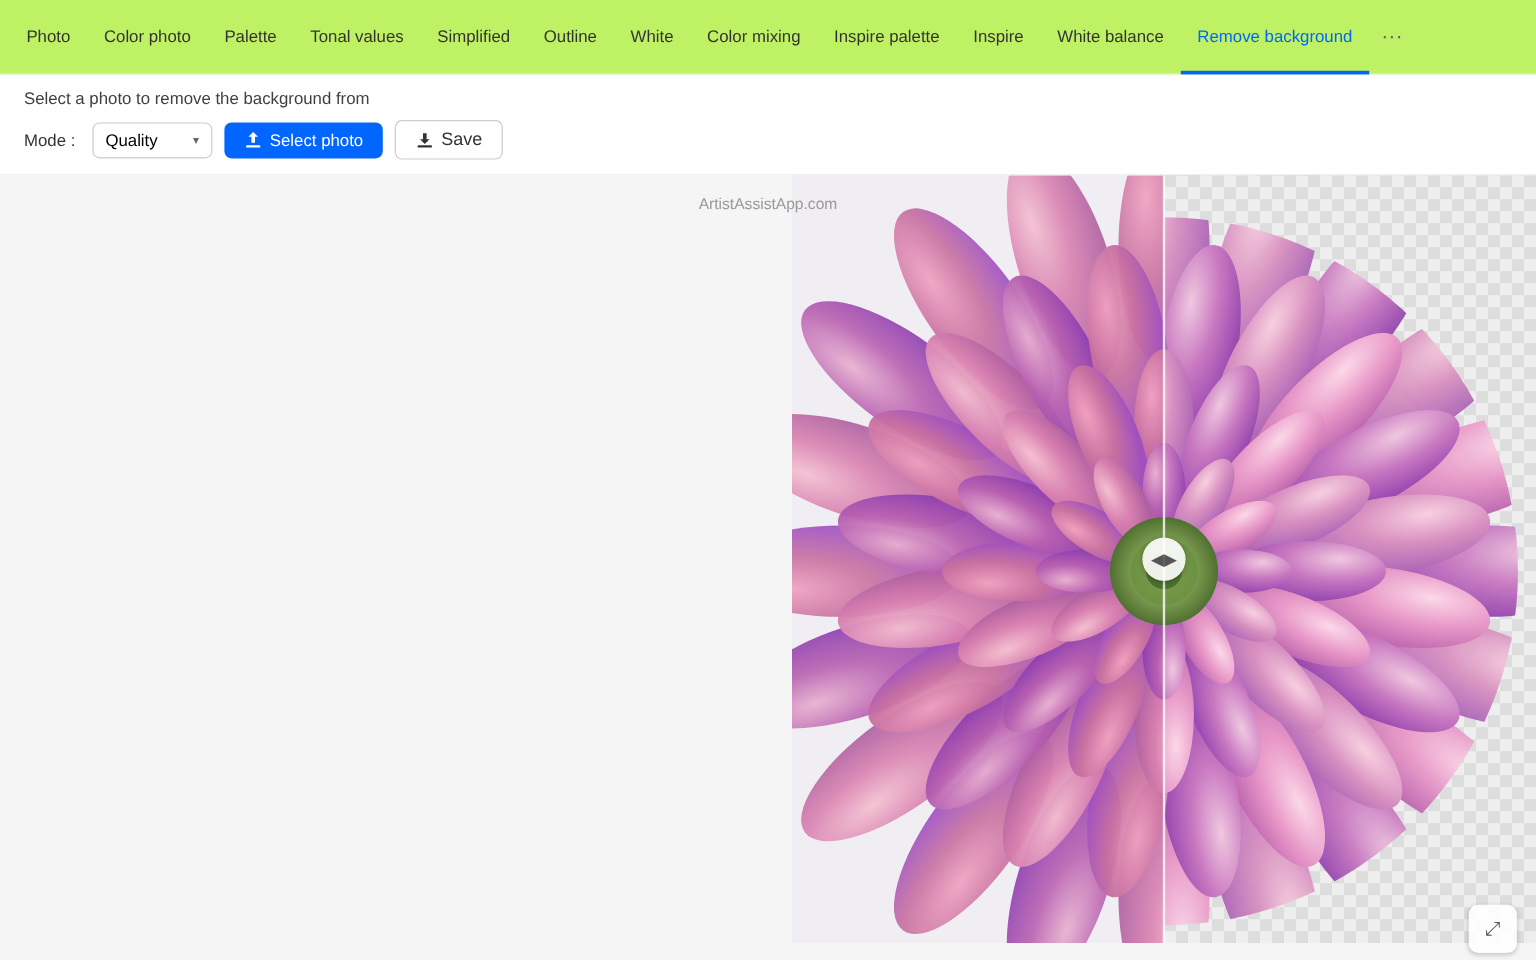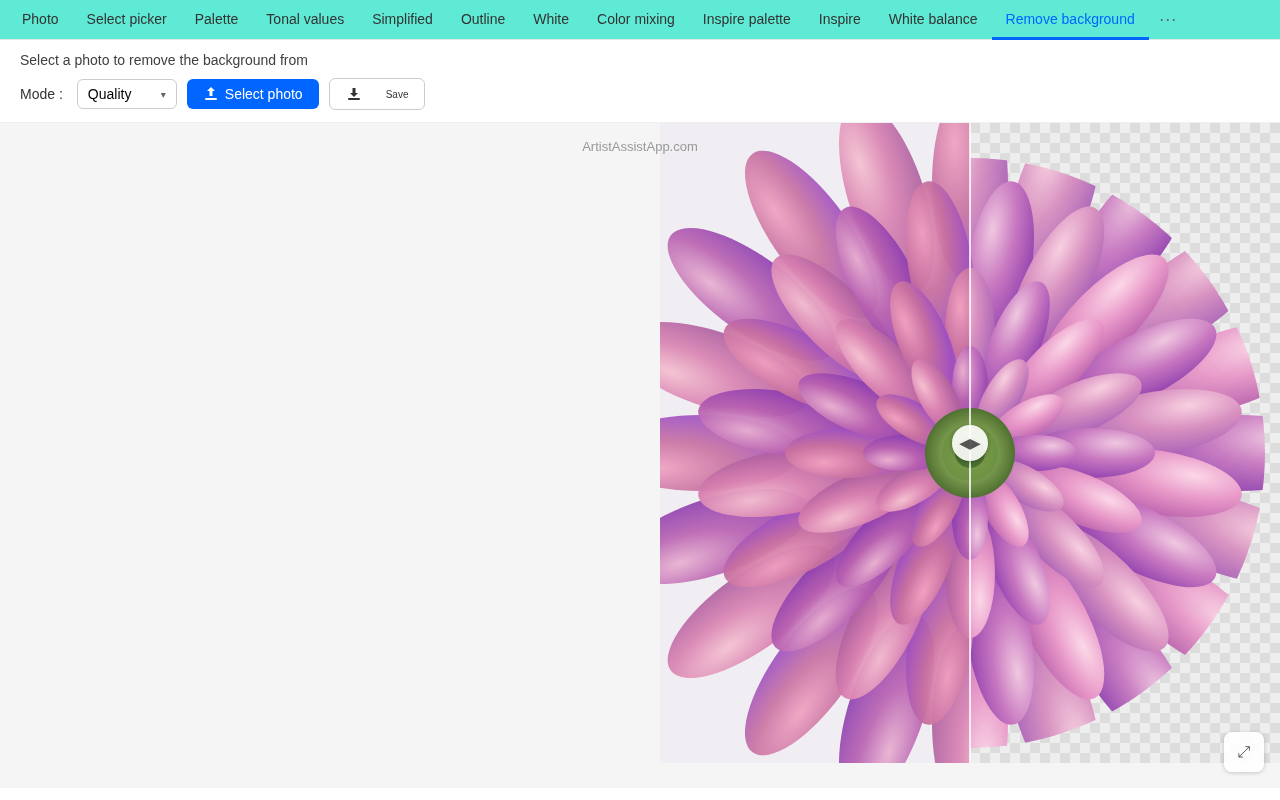--- a/index.html
+++ b/index.html
@@ -3,23 +3,23 @@
   <meta charset="utf-8">
   <style>
     * { margin: 0; padding: 0; box-sizing: border-box; }
     body { font-family: -apple-system, BlinkMacSystemFont, 'Segoe UI', sans-serif; background: #fff; width: 1280px; height: 800px; overflow: hidden; }
 
     
     .top-nav {
       display: flex;
       align-items: center;
       border-bottom: 1px solid #e5e5e5;
-      height: 40px;
+      height: 62px;
       padding: 0 8px;
-      background: #5eead4;
+      background: #bef264;
       position: relative;
       z-index: 10;
     }
     .nav-item {
       padding: 0 14px;
       height: 100%;
       display: flex;
       align-items: center;
       font-size: 14px;
       color: #333;
@@ -98,27 +98,27 @@
       color: #fff;
       border: none;
       border-radius: 6px;
       padding: 7px 16px;
       font-size: 14px;
       cursor: pointer;
     }
     .btn-save {
       display: flex;
       align-items: center;
-      gap: 24px;
+      gap: 6px;
       background: #fff;
       color: #333;
       border: 1px solid #ccc;
       border-radius: 6px;
       padding: 7px 16px;
-      font-size: 10px;
+      font-size: 15px;
       cursor: pointer;
     }
 
     
     .image-area {
       flex: 1;
       position: relative;
       display: flex;
       justify-content: flex-end;
       align-items: flex-start;
@@ -219,21 +219,21 @@
       position: absolute;
       top: 0; left: 0;
       width: 100%; height: 100%;
     }
   </style>
 </head>
 <body>
 
 <nav class="top-nav">
   <div class="nav-item">Photo</div>
-  <div class="nav-item">Select picker</div>
+  <div class="nav-item">Color photo</div>
   <div class="nav-item">Palette</div>
   <div class="nav-item">Tonal values</div>
   <div class="nav-item">Simplified</div>
   <div class="nav-item">Outline</div>
   <div class="nav-item">White</div>
   <div class="nav-item">Color mixing</div>
   <div class="nav-item">Inspire palette</div>
   <div class="nav-item">Inspire</div>
   <div class="nav-item">White balance</div>
   <div class="nav-item active">Remove background</div>

